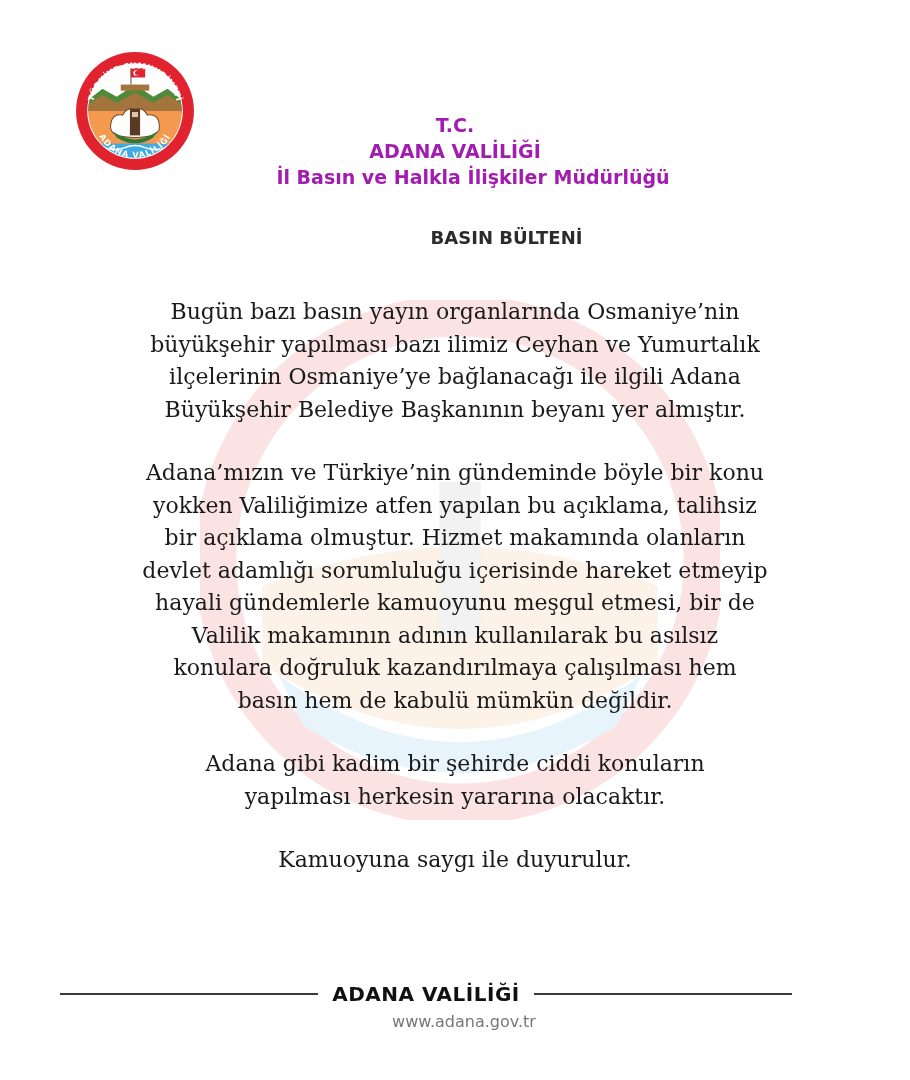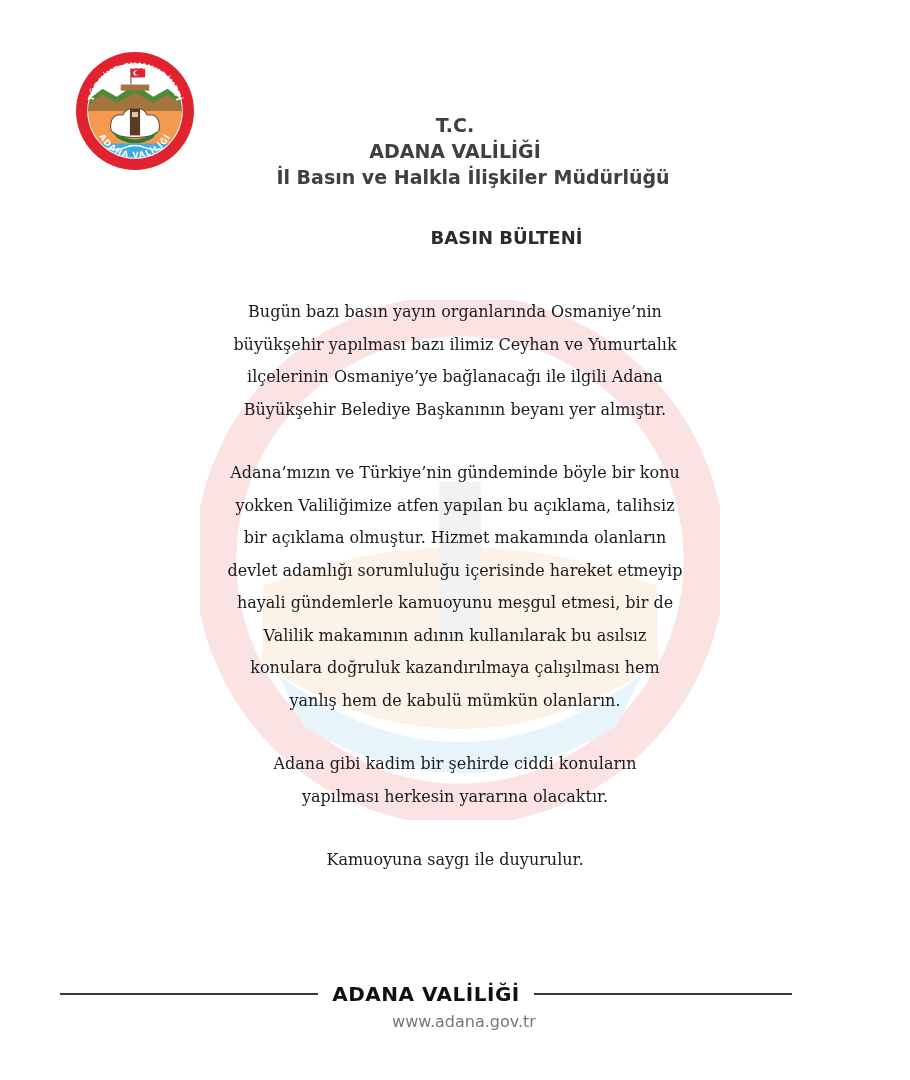--- a/index.html
+++ b/index.html
@@ -6,33 +6,33 @@
   body {
     width: 910px; height: 1080px; background: #ffffff; position: relative; overflow: hidden;
     font-family: "DejaVu Serif", serif; color: #1e1e1e;
   }
   .watermark {
     position: absolute; left: 200px; top: 300px; width: 520px; height: 520px; opacity: 0.12; pointer-events: none;
   }
   .logo { position: absolute; left: 74px; top: 50px; width: 122px; height: 122px; }
   .header {
     position: absolute; left: 0; right: 0; top: 112px; text-align: center;
-    font-family: "DejaVu Sans", sans-serif; font-weight: bold; color: #404040;
+    font-family: "DejaVu Sans", sans-serif; font-weight: bold; color: #a21caf;
   }
   .header .line { font-size: 19px; line-height: 26px; }
   .header .line.l3 { padding-left: 36px; }
   .bulletin {
     position: absolute; left: 0; right: 0; top: 227px; text-align: center;
     font-family: "DejaVu Sans", sans-serif; font-weight: bold; font-size: 18px; color: #2b2b2b;
     padding-left: 60px;
     margin-left: 43px;
   }
   .body {
     position: absolute; left: 40px; right: 40px; top: 296px; text-align: center;
-    font-family: "DejaVu Serif", serif; font-size: 16px; line-height: 32.5px; color: #1a1a1a;
+    font-family: "DejaVu Serif", serif; font-size: 22px; line-height: 32.5px; color: #1a1a1a;
   }
   .para { margin: 0 0 31px 0; }
   .para .ln { display: block; white-space: nowrap; }
   .closing { margin-top: 12px; }
   .footer {
     position: absolute; left: 60px; width: 732px; top: 982px; display: flex; align-items: center;
   }
   .footer .rule { flex: 1; height: 2px; background: #3a3a3a; }
   .footer .brand {
     font-family: "DejaVu Sans", sans-serif; font-weight: bold; font-size: 20px; color: #111;
@@ -104,21 +104,21 @@
     <span class="ln">Büyükşehir Belediye Başkanının beyanı yer almıştır.</span>
   </div>
   <div class="para">
     <span class="ln">Adana’mızın ve Türkiye’nin gündeminde böyle bir konu</span>
     <span class="ln">yokken Valiliğimize atfen yapılan bu açıklama, talihsiz</span>
     <span class="ln">bir açıklama olmuştur. Hizmet makamında olanların</span>
     <span class="ln">devlet adamlığı sorumluluğu içerisinde hareket etmeyip</span>
     <span class="ln">hayali gündemlerle kamuoyunu meşgul etmesi, bir de</span>
     <span class="ln">Valilik makamının adının kullanılarak bu asılsız</span>
     <span class="ln">konulara doğruluk kazandırılmaya çalışılması hem</span>
-    <span class="ln">yanlış hem de kabulü mümkün olanların.</span>
+    <span class="ln">basın hem de kabulü mümkün değildir.</span>
   </div>
   <div class="para">
     <span class="ln">Adana gibi kadim bir şehirde ciddi konuların</span>
     <span class="ln">yapılması herkesin yararına olacaktır.</span>
   </div>
   <div class="para closing">Kamuoyuna saygı ile duyurulur.</div>
 </div>
 
 <div class="footer">
   <div class="rule"></div>

